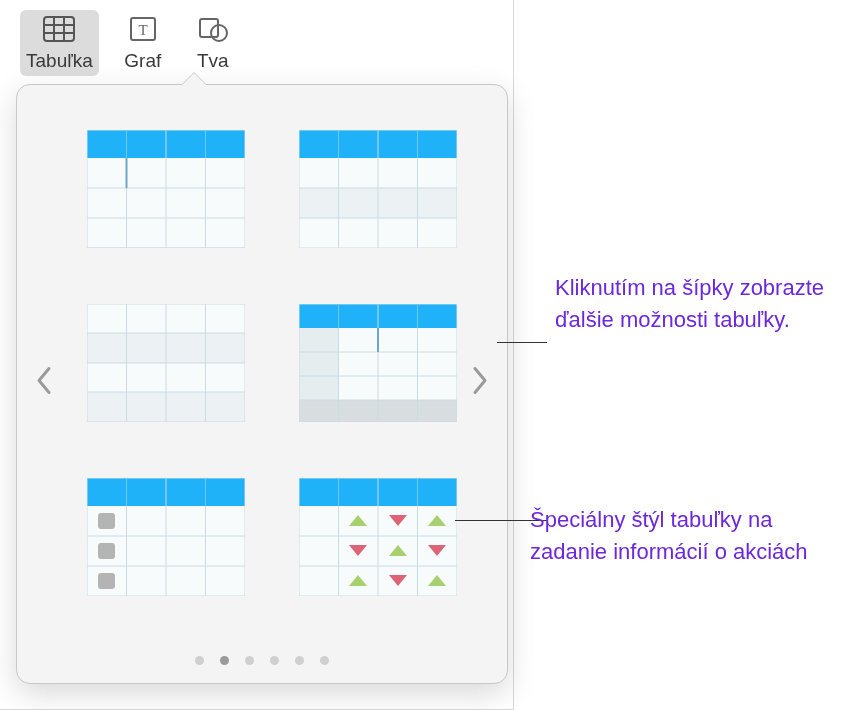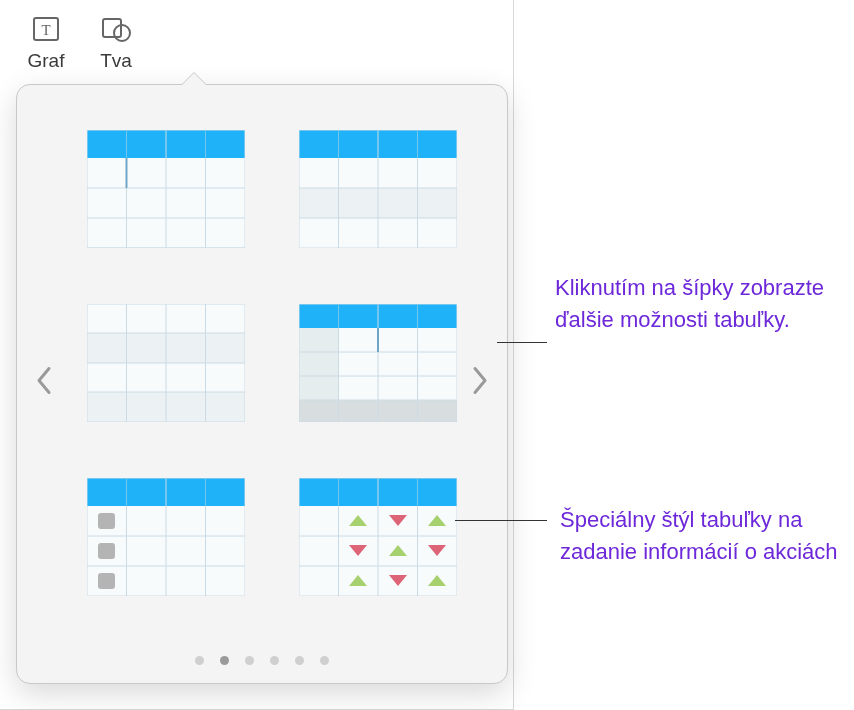--- a/index.html
+++ b/index.html
@@ -127,20 +127,32 @@
       border-bottom: 1px solid #d8d8d8;
       pointer-events: none;
     }
   </style>
 </head>
 <body>
 
 <div class="main-border"></div>
 
 <div class="toolbar">
+  <div class="tool-item selected">
+    <span class="tool-icon">
+      <svg width="36" height="30" viewBox="0 0 36 30">
+          <rect x="3" y="2" width="30" height="24" rx="3" fill="none" stroke="#555" stroke-width="2"></rect>
+          <line x1="3" y1="10" x2="33" y2="10" stroke="#555" stroke-width="2"></line>
+          <line x1="3" y1="18" x2="33" y2="18" stroke="#555" stroke-width="2"></line>
+          <line x1="13" y1="2" x2="13" y2="26" stroke="#555" stroke-width="2"></line>
+          <line x1="23" y1="2" x2="23" y2="26" stroke="#555" stroke-width="2"></line>
+        </svg>
+    </span>
+    <span>Tabuľka</span>
+  </div>
   <div class="tool-item">
     <span class="tool-icon">
       <svg width="36" height="30" viewBox="0 0 36 30">
           <rect x="6" y="3" width="24" height="22" rx="2" fill="none" stroke="#666" stroke-width="2"></rect>
           <text x="18" y="20" text-anchor="middle" font-size="15" fill="#666" font-family="serif">T</text>
         </svg>
     </span>
     <span>Graf</span>
   </div>
   <div class="tool-item">
@@ -317,13 +329,13 @@
     <div class="dot"></div>
     <div class="dot"></div>
     <div class="dot"></div>
   </div>
 </div>
 
 <div class="callout-line" style="top:342px; left:497px; width:50px;"></div>
 <div class="callout-text" style="top:272px; left:555px;">Kliknutím na šípky zobrazte ďalšie možnosti tabuľky.</div>
 
 <div class="callout-line" style="top:520px; left:455px; width:92px;"></div>
-<div class="callout-text" style="top:504px; left:560px;">Špeciálny štýl tabuľky na zadanie informácií o akciách</div>
+<div class="callout-text" style="top:504px; left:530px;">Špeciálny štýl tabuľky na zadanie informácií o akciách</div>
 
 </body></html>

